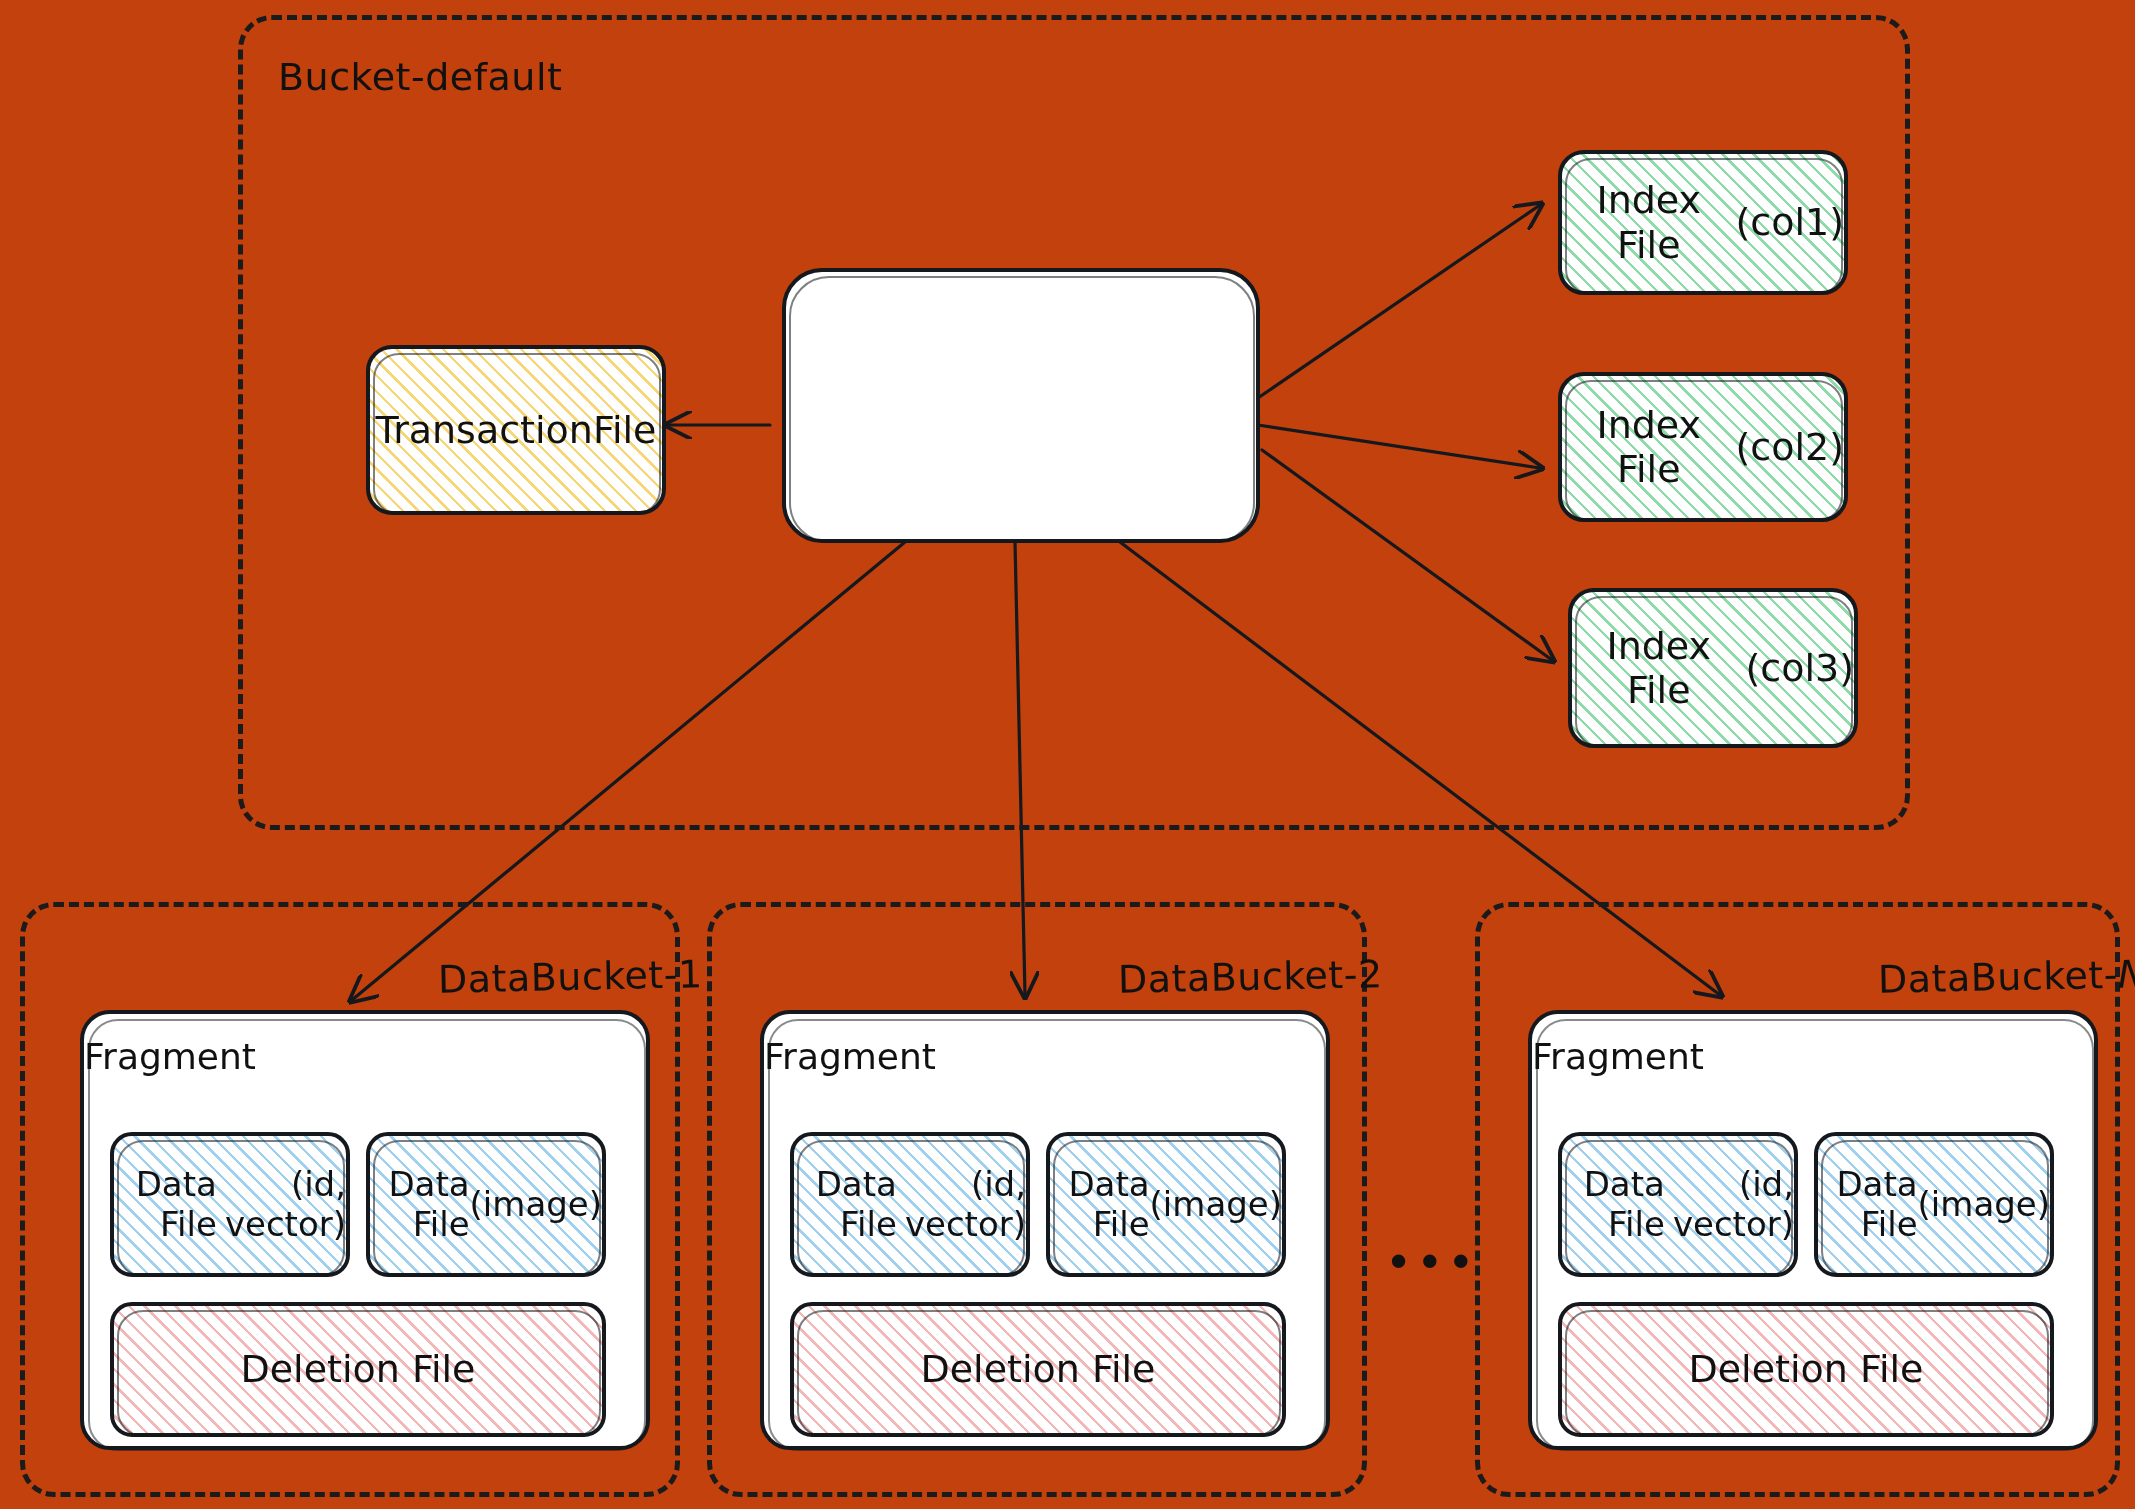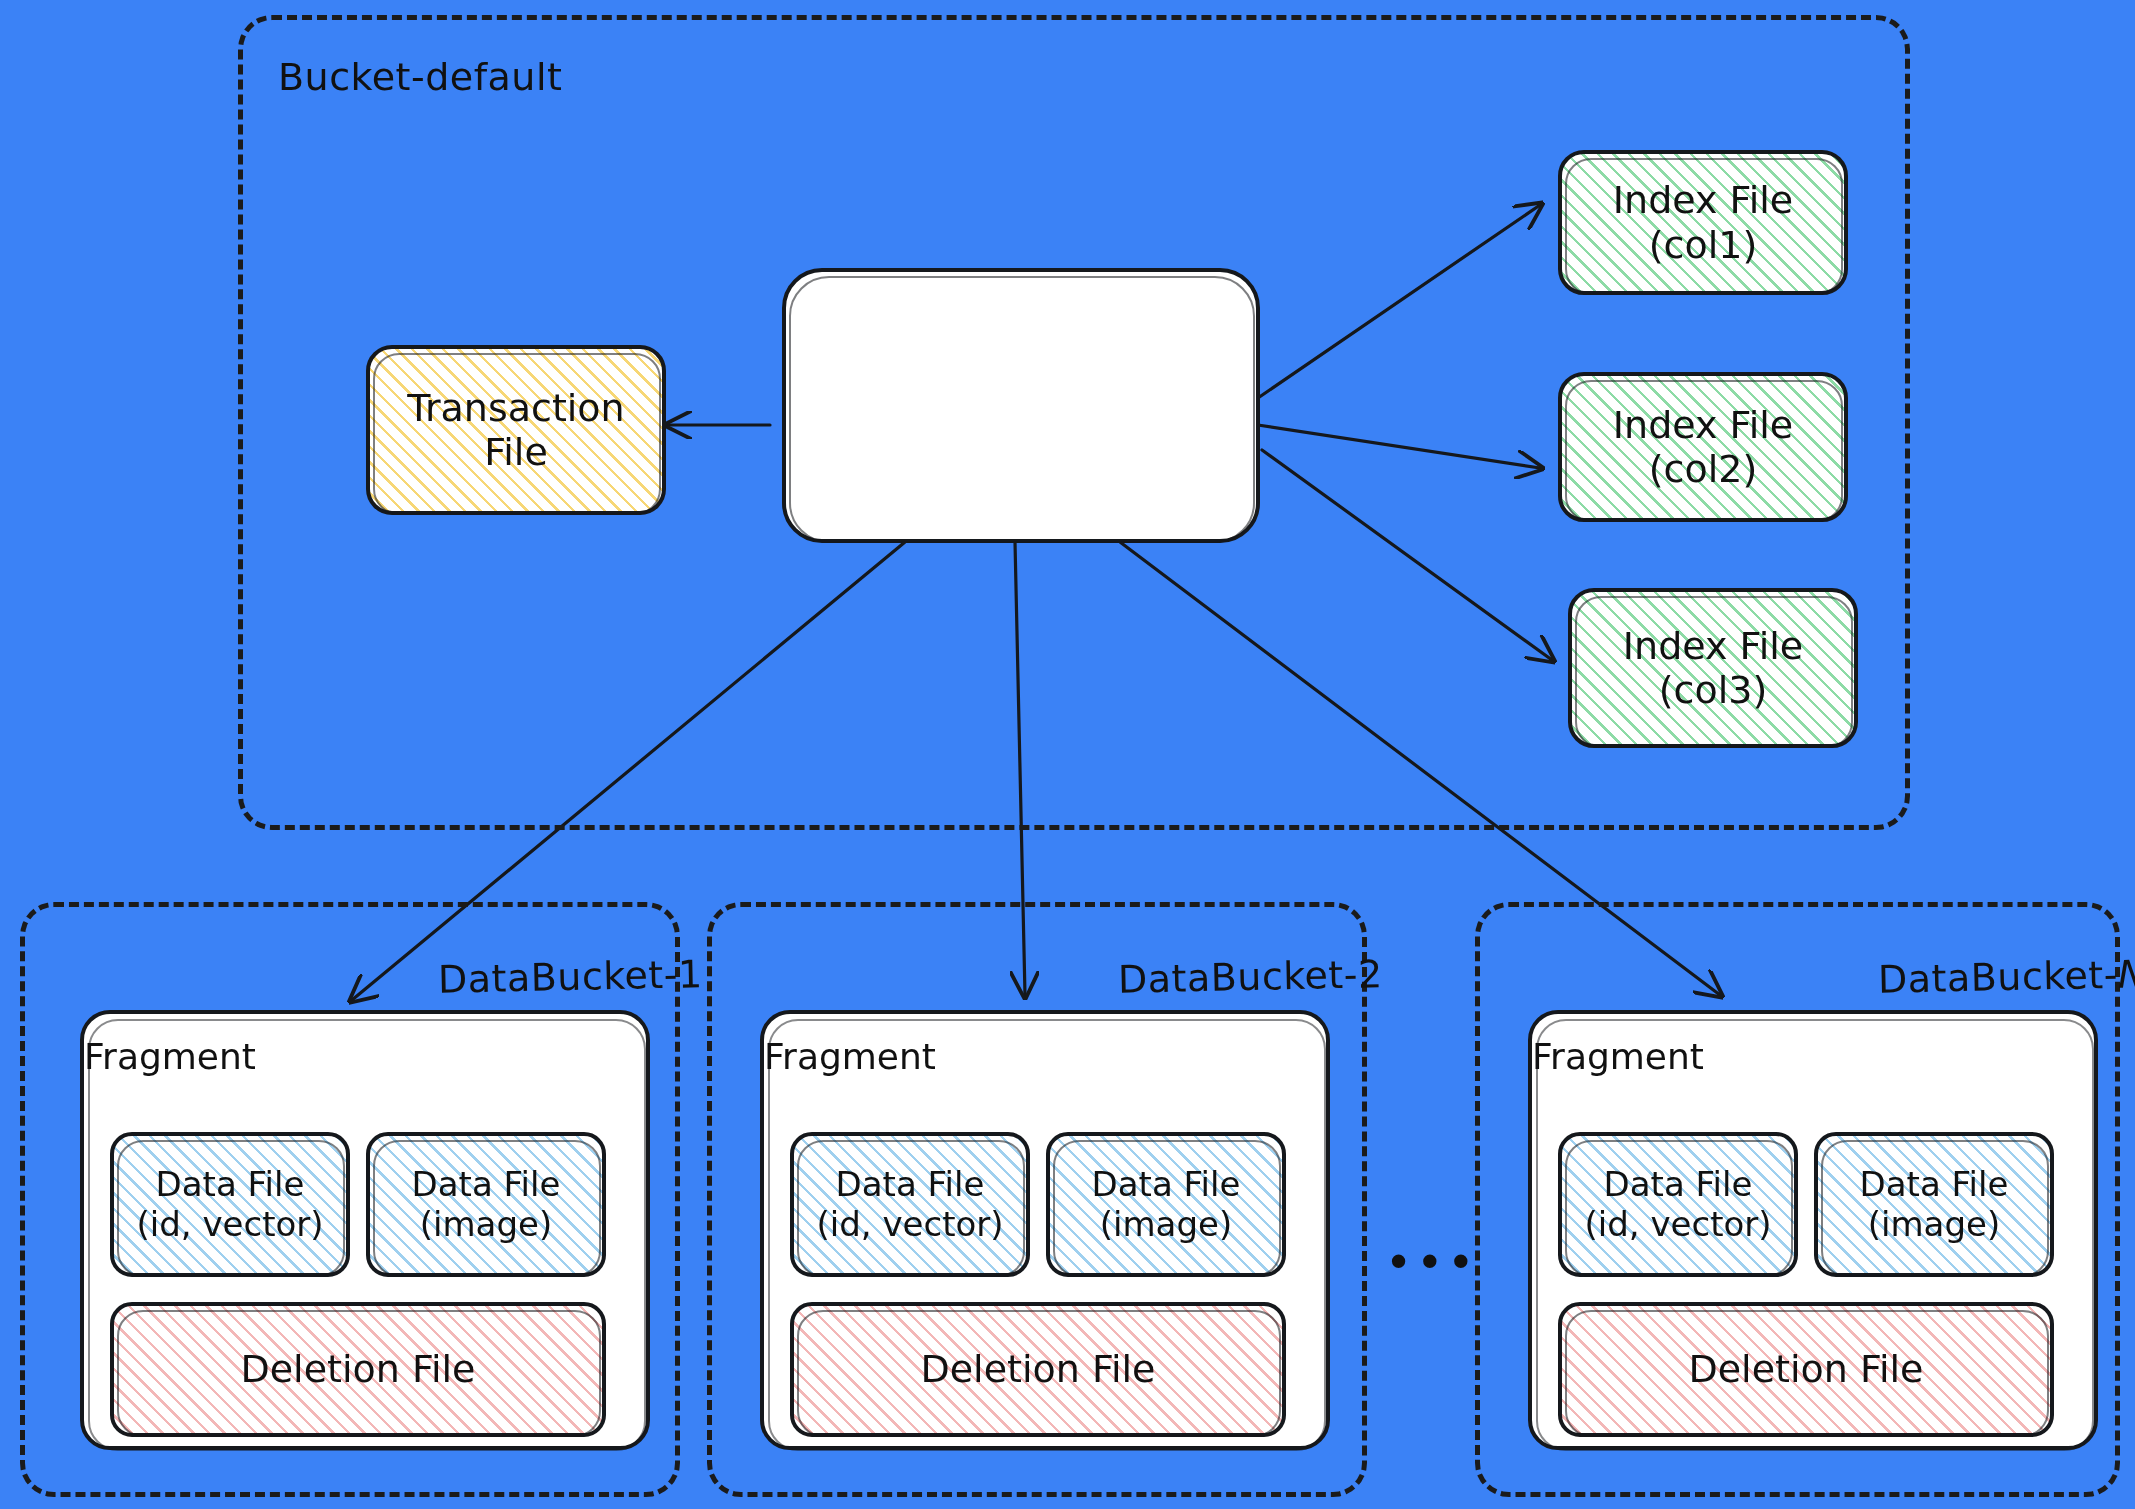--- a/index.html
+++ b/index.html
@@ -7,21 +7,21 @@
     padding: 0;
     background: #ffffff;
   }
   body {
     font-family: "DejaVu Sans", sans-serif;
   }
   #stage {
     position: relative;
     width: 2135px;
     height: 1509px;
-    background: #3b82f6;
+    background: #c2410c;
     overflow: hidden;
   }
   #wires {
     position: absolute;
     left: 0; top: 0;
     width: 2135px;
     height: 1509px;
     pointer-events: none;
   }
 
@@ -47,21 +47,21 @@
     font-style: italic;
   }
 
   
   .node {
     position: absolute;
     box-sizing: border-box;
     border: 4px solid #15181c;
     border-radius: 26px;
     display: flex;
-    flex-direction: column;
+    flex-direction: row;
     align-items: center;
     justify-content: center;
     text-align: center;
     color: #111111;
     background-color: #ffffff;
     background-repeat: repeat;
   }
   .node::after {
     
     content: "";

